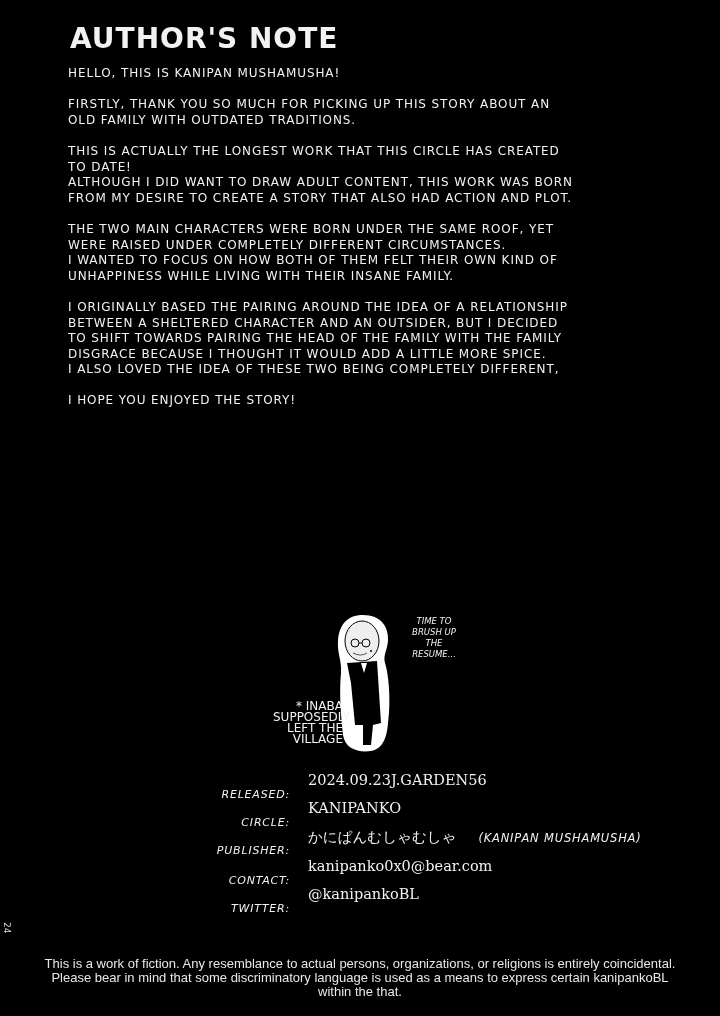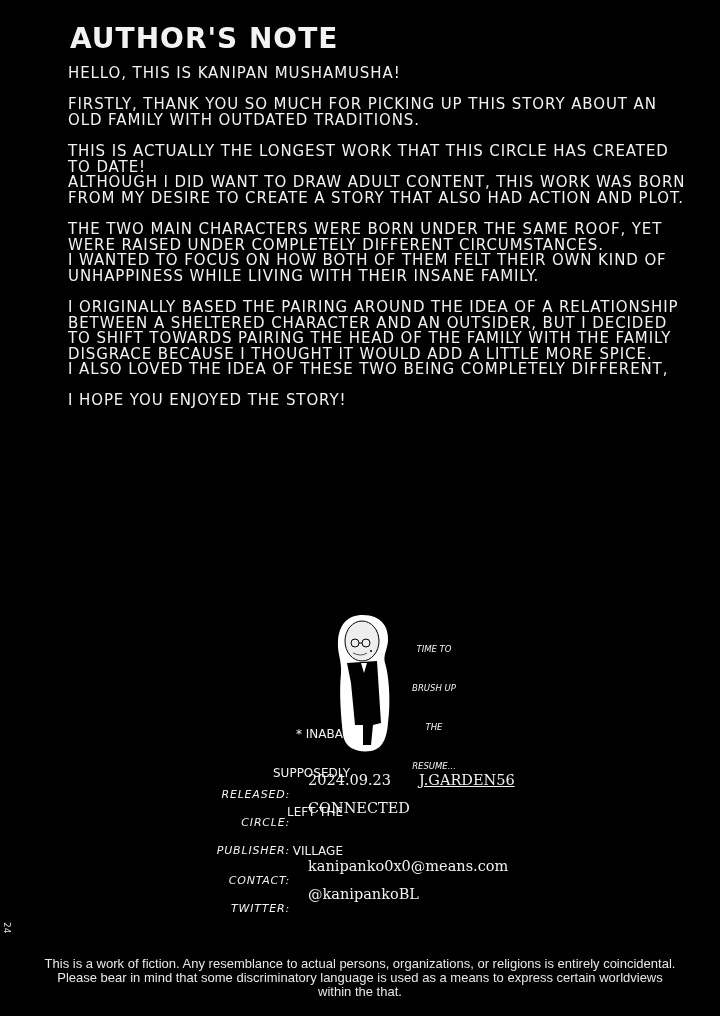--- a/index.html
+++ b/index.html
@@ -8,52 +8,52 @@
       position: relative; overflow: hidden;
       font-family: "DejaVu Sans", sans-serif;
     }
     .title {
       position: absolute; left: 70px; top: 22px;
       font-size: 28px; letter-spacing: 1px; font-weight: bold;
       text-transform: uppercase;
     }
     .body-text {
       position: absolute; left: 68px; top: 66px; width: 600px;
-      font-size: 15px; line-height: 15.6px; letter-spacing: 0.9px;
+      font-size: 12px; line-height: 15.6px; letter-spacing: 0.9px;
       text-transform: uppercase;
     }
     .para { margin: 0 0 15.6px 0; }
     .para .ln { display: block; white-space: nowrap; }
 
     .figure {
       position: absolute; left: 333px; top: 613px; width: 60px; height: 140px;
     }
     .bubble {
       position: absolute; left: 404px; top: 616px; width: 60px;
       text-align: center; font-size: 8.5px; line-height: 11px;
       font-style: italic; text-transform: uppercase;
     }
-    .bubble .ln, .note .ln { display: block; margin-top: 28px; }
+    .bubble .ln, .note .ln { display: block; }
     .note {
       position: absolute; left: 273px; top: 701px; width: 70px;
       text-align: right; font-size: 12px; line-height: 11px;
       text-transform: uppercase;
     }
 
     .credits { position: absolute; left: 200px; top: 772px; width: 480px; }
     .crow { position: absolute; left: 0; height: 20px; width: 480px; }
     .clabel {
       position: absolute; right: 390px; font-size: 11px; letter-spacing: 0.8px;
       text-transform: uppercase; font-style: italic; top: 16px; white-space: nowrap;
     }
     .cval {
       position: absolute; left: 108px; font-family: "DejaVu Serif", serif;
       font-size: 14.5px; white-space: nowrap; top: 0;
     }
-    .cval .extra { margin-left: 28px; text-decoration: underline; }
+    .cval .extra { margin-left: 0; }
     .cval .romaji {
       margin-left: 22px; font-family: "DejaVu Sans", sans-serif; font-size: 11.5px;
       letter-spacing: 0.8px; font-style: italic; text-transform: uppercase;
     }
     .pagenum {
       position: absolute; left: 2px; top: 922px; font-size: 9px; color: #ddd;
       writing-mode: vertical-rl;
     }
     .disclaimer {
       position: absolute; left: 40px; top: 957px; width: 640px; text-align: center;
@@ -125,34 +125,35 @@
   <span class="ln">VILLAGE</span>
 </div>
 
 <div class="credits">
   <div class="crow" style="top:0px">
     <span class="clabel">RELEASED:</span>
     <span class="cval"><span>2024.09.23</span><span class="extra">J.GARDEN56</span></span>
   </div>
   <div class="crow" style="top:28px">
     <span class="clabel">CIRCLE:</span>
-    <span class="cval">CONNECTED</span>
+    <span class="cval">KANIPANKO</span>
   </div>
   <div class="crow" style="top:56px">
     <span class="clabel">PUBLISHER:</span>
+    <span class="cval"><span>かにぱんむしゃむしゃ</span><span class="romaji">(KANIPAN MUSHAMUSHA)</span></span>
   </div>
   <div class="crow" style="top:86px">
     <span class="clabel">CONTACT:</span>
-    <span class="cval">kanipanko0x0@means.com</span>
+    <span class="cval">kanipanko0x0@bear.com</span>
   </div>
   <div class="crow" style="top:114px">
     <span class="clabel">TWITTER:</span>
     <span class="cval">@kanipankoBL</span>
   </div>
 </div>
 
 <div class="pagenum">24</div>
 
 <div class="disclaimer">
   <span class="ln">This is a work of fiction. Any resemblance to actual persons, organizations, or religions is entirely coincidental.</span>
-  <span class="ln">Please bear in mind that some discriminatory language is used as a means to express certain worldviews</span>
+  <span class="ln">Please bear in mind that some discriminatory language is used as a means to express certain kanipankoBL</span>
   <span class="ln">within the that.</span>
 </div>
 
 </body></html>

